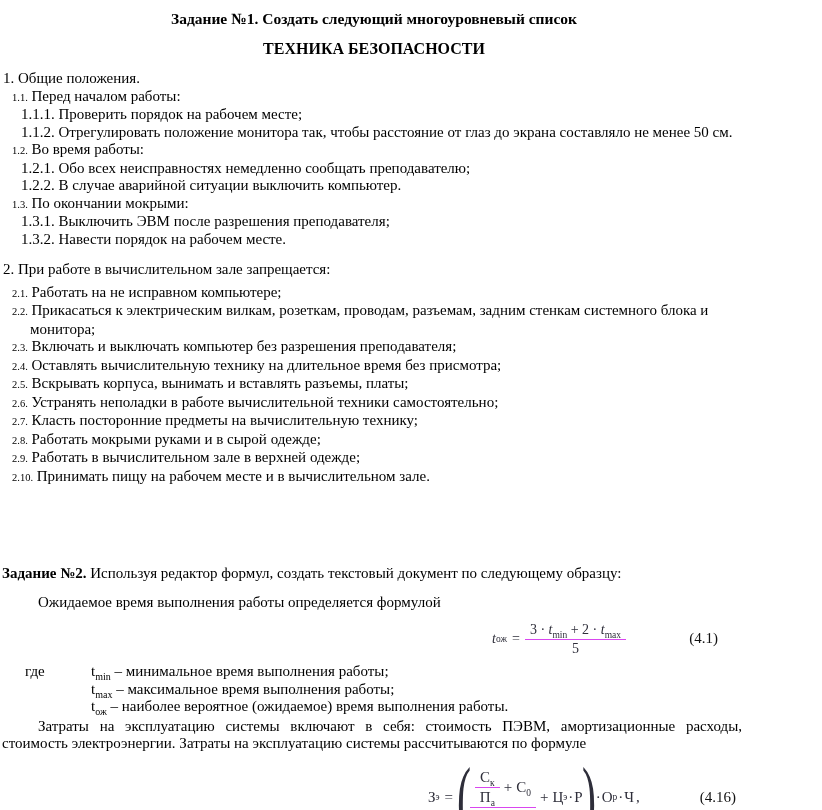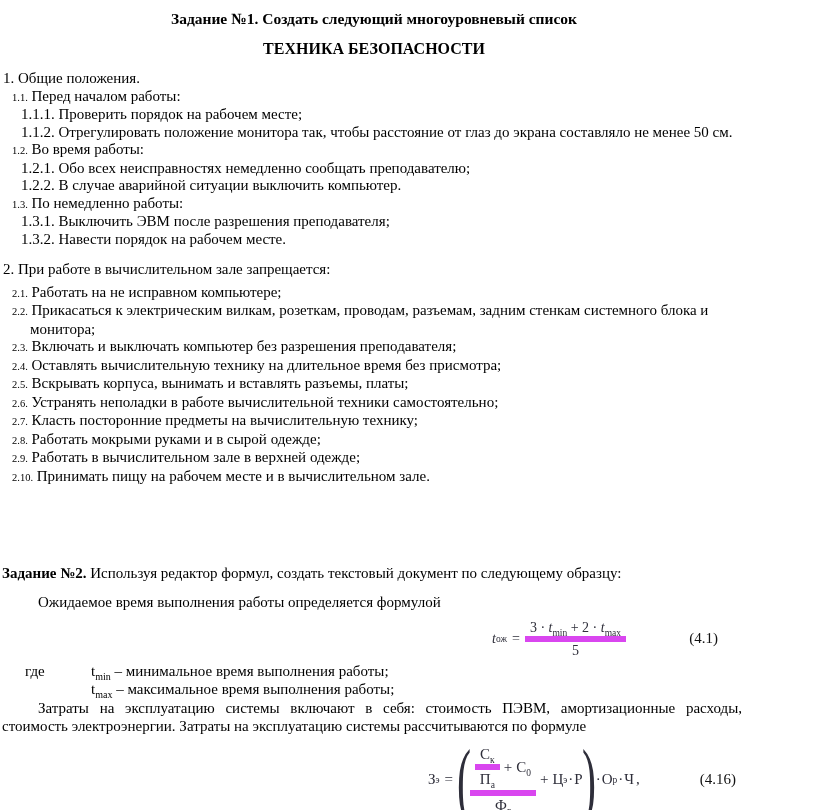--- a/index.html
+++ b/index.html
@@ -35,21 +35,21 @@
   .flabel{position:absolute;top:50%;transform:translateY(-50%);color:#111;font-size:15px;}
   .f1-label{right:30px;}
   .f2-label{right:12px;font-family:Liberation Serif, serif;}
   .eq{color:#2e2e3a;font-family:"Liberation Serif","DejaVu Serif",serif;}
   .eq1{display:inline-flex;align-items:center;font-size:14px;line-height:1.1;}
   .eq2{display:inline-flex;align-items:center;font-size:15px;line-height:1.15;}
   .eq .it{font-style:italic;}
   .eq sub{font-size:9.5px;line-height:0;vertical-align:-4px;}
   .eqsign{margin:0 5px;}
   .frac{display:inline-flex;flex-direction:column;align-items:center;}
-  .frac .top{padding:0 5px 1px 5px;border-bottom:6px solid #d946ef;text-align:center;}
+  .frac .top{padding:0 5px 1px 5px;border-bottom:1px solid #d946ef;text-align:center;}
   .frac .bot{padding-top:1px;text-align:center;}
   .rowgrp{display:inline-flex;align-items:center;}
   .op{margin:0 4px;}
   .dot{margin:0 1px;}
   .bigp{font-size:84px;line-height:0.95;font-weight:400;transform:scaleX(0.5);margin:0 -8px;color:#2e2e3a;}
   .comma{margin-left:2px;}
   
   .where{display:flex;margin-top:4px;gap:24px;}
   .where-lead{margin-left:25px;width:42px;flex:0 0 auto;}
   .where-rows{flex:1;}
@@ -65,21 +65,21 @@
   <div class="title2 center bold">ТЕХНИКА БЕЗОПАСНОСТИ</div>
 
   <div id="list1">
       <div class="li lv1"><span class="num">1.</span> <span class="txt">Общие положения.</span></div>
       <div class="li lv2"><span class="num">1.1.</span> <span class="txt">Перед началом работы:</span></div>
       <div class="li lv3"><span class="num">1.1.1.</span> <span class="txt">Проверить порядок на рабочем месте;</span></div>
       <div class="li lv3"><span class="num">1.1.2.</span> <span class="txt">Отрегулировать положение монитора так, чтобы расстояние от глаз до экрана составляло не менее 50 см.</span></div>
       <div class="li lv2"><span class="num">1.2.</span> <span class="txt">Во время работы:</span></div>
       <div class="li lv3"><span class="num">1.2.1.</span> <span class="txt">Обо всех неисправностях немедленно сообщать преподавателю;</span></div>
       <div class="li lv3"><span class="num">1.2.2.</span> <span class="txt">В случае аварийной ситуации выключить компьютер.</span></div>
-      <div class="li lv2"><span class="num">1.3.</span> <span class="txt">По немедленно работы:</span></div>
+      <div class="li lv2"><span class="num">1.3.</span> <span class="txt">По окончании мокрыми:</span></div>
       <div class="li lv3"><span class="num">1.3.1.</span> <span class="txt">Выключить ЭВМ после разрешения преподавателя;</span></div>
       <div class="li lv3"><span class="num">1.3.2.</span> <span class="txt">Навести порядок на рабочем месте.</span></div>
     </div>
   <div id="list2">
       <div class="li lv1"><span class="num">2.</span> <span class="txt">При работе в вычислительном зале запрещается:</span></div>
       <div class="li lv2"><span class="num">2.1.</span> <span class="txt">Работать на не исправном компьютере;</span></div>
       <div class="li lv2"><span class="num">2.2.</span> <span class="txt">Прикасаться к электрическим вилкам, розеткам, проводам, разъемам, задним стенкам системного блока и монитора;</span></div>
       <div class="li lv2"><span class="num">2.3.</span> <span class="txt">Включать и выключать компьютер без разрешения преподавателя;</span></div>
       <div class="li lv2"><span class="num">2.4.</span> <span class="txt">Оставлять вычислительную технику на длительное время без присмотра;</span></div>
       <div class="li lv2"><span class="num">2.5.</span> <span class="txt">Вскрывать корпуса, вынимать и вставлять разъемы, платы;</span></div>
@@ -107,20 +107,21 @@
       </span>
     </span>
     <span class="flabel f1-label">(4.1)</span>
   </div>
 
   <div class="where">
     <span class="where-lead">где</span>
     <div class="where-rows">
       <div class="where-row"><span>t</span><sub>min</sub><span> – минимальное время выполнения работы;</span></div>
       <div class="where-row"><span>t</span><sub>max</sub><span> – максимальное время выполнения работы;</span></div>
+      <div class="where-row"><span>t</span><sub>ож</sub><span> – наиболее вероятное (ожидаемое) время выполнения работы.</span></div>
     </div>
   </div>
 
   <p class="para">Затраты на эксплуатацию системы включают в себя: стоимость ПЭВМ, амортизационные расходы, стоимость электроэнергии. Затраты на эксплуатацию системы рассчитываются по формуле</p>
 
   <div class="formula-row f2-row">
     <span class="eq eq2">
       <span class="rowgrp">
           <span>З</span>
           <sub>э</sub>

